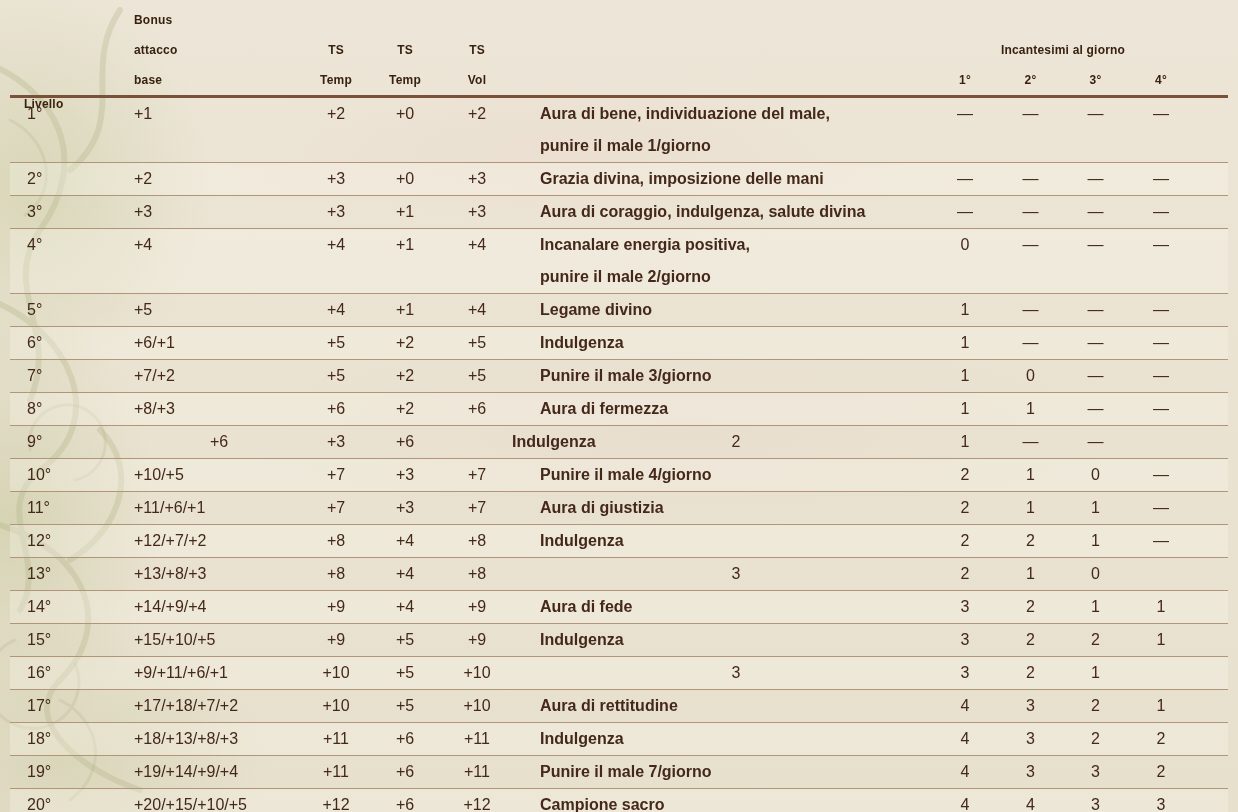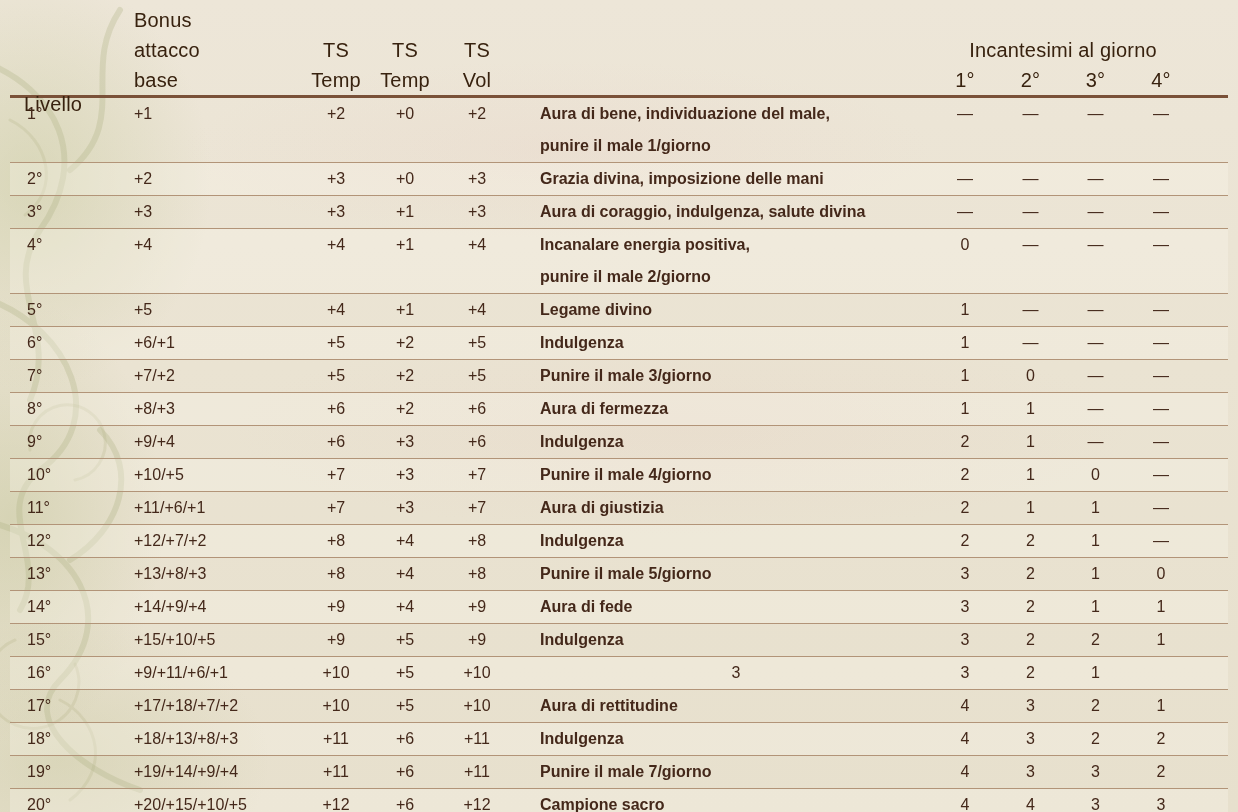--- a/index.html
+++ b/index.html
@@ -33,22 +33,22 @@
   
   .hrow, .trow {
     display: grid;
     grid-template-columns: 14px 110px 170px 64px 74px 70px 28px 392px 66px 65px 65px 66px;
   }
 
   
   .thead { padding-top: 5px; border-bottom: 3px solid #7A5138; }
   .hrow { height: 30px; }
   .hcell {
-    font-weight: normal;
-    font-size: 20px;
+    font-weight: bold;
+    font-size: 12px;
     line-height: 30px;
     color: #38220F;
     letter-spacing: 0.2px;
     white-space: nowrap;
   }
   .h-livello { grid-column: 2; margin-top: 24px; }
   .h-bab     { grid-column: 3; }
   .h-temp    { grid-column: 4; text-align: center; }
   .h-rifl    { grid-column: 5; text-align: center; }
   .h-vol     { grid-column: 6; text-align: center; }
@@ -244,21 +244,20 @@
           <div>Aura di fermezza</div>
         </div>
         <div class="cell c-spell">1</div>
         <div class="cell c-spell">1</div>
         <div class="cell c-spell">—</div>
         <div class="cell c-spell">—</div>
       </div>
       <div class="trow">
         <div class="cell c-pad"></div>
         <div class="cell c-level">9°</div>
-        <div class="cell c-bab">+9/+4</div>
         <div class="cell c-temp">+6</div>
         <div class="cell c-rifl">+3</div>
         <div class="cell c-vol">+6</div>
         <div class="cell c-gap"></div>
         <div class="cell c-spec">
           <div>Indulgenza</div>
         </div>
         <div class="cell c-spell">2</div>
         <div class="cell c-spell">1</div>
         <div class="cell c-spell">—</div>
@@ -313,23 +312,20 @@
         <div class="cell c-spell">—</div>
       </div>
       <div class="trow">
         <div class="cell c-pad"></div>
         <div class="cell c-level">13°</div>
         <div class="cell c-bab">+13/+8/+3</div>
         <div class="cell c-temp">+8</div>
         <div class="cell c-rifl">+4</div>
         <div class="cell c-vol">+8</div>
         <div class="cell c-gap"></div>
-        <div class="cell c-spec">
-          <div>Punire il male 5/giorno</div>
-        </div>
         <div class="cell c-spell">3</div>
         <div class="cell c-spell">2</div>
         <div class="cell c-spell">1</div>
         <div class="cell c-spell">0</div>
       </div>
       <div class="trow">
         <div class="cell c-pad"></div>
         <div class="cell c-level">14°</div>
         <div class="cell c-bab">+14/+9/+4</div>
         <div class="cell c-temp">+9</div>

